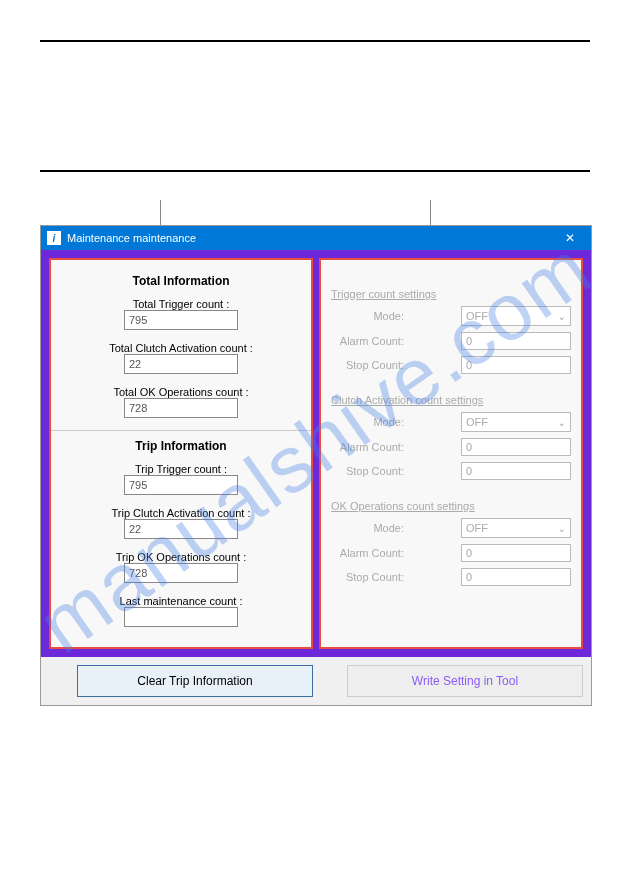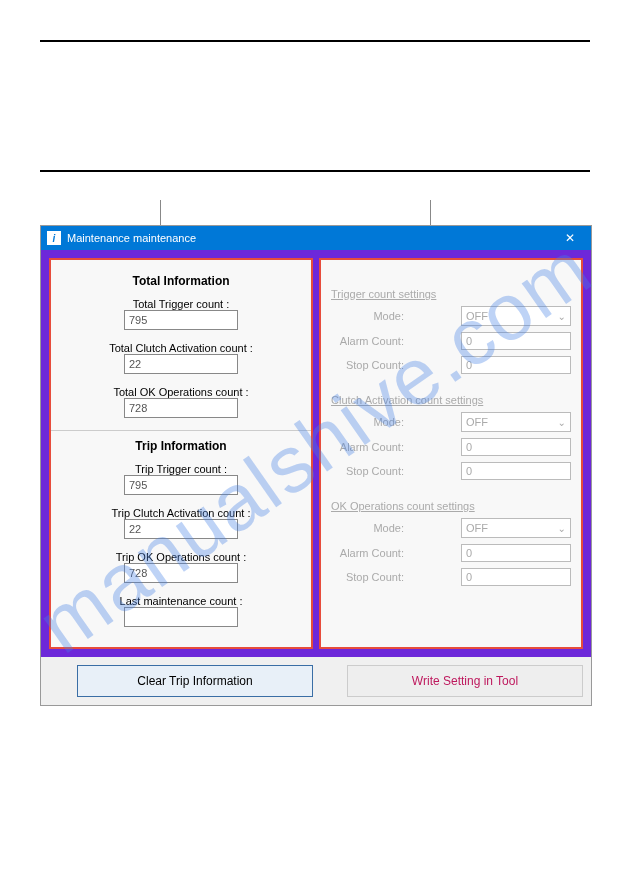--- a/index.html
+++ b/index.html
@@ -186,21 +186,21 @@
       color: #000;
       cursor: pointer;
       display: flex;
       align-items: center;
       justify-content: center;
       margin-left: 28px;
     }
     .btn-disabled {
       border: 1px solid #ccc;
       background: #eee;
-      color: #be185d;
+      color: #8b5cf6;
       cursor: default;
     }
     .callout-line {
       position: absolute;
       width: 1px;
       background: #888;
     }
     .callout-1 { top: 200px; left: 160px; height: 30px; }
     .callout-2 { top: 200px; left: 430px; height: 30px; }
   </style>

